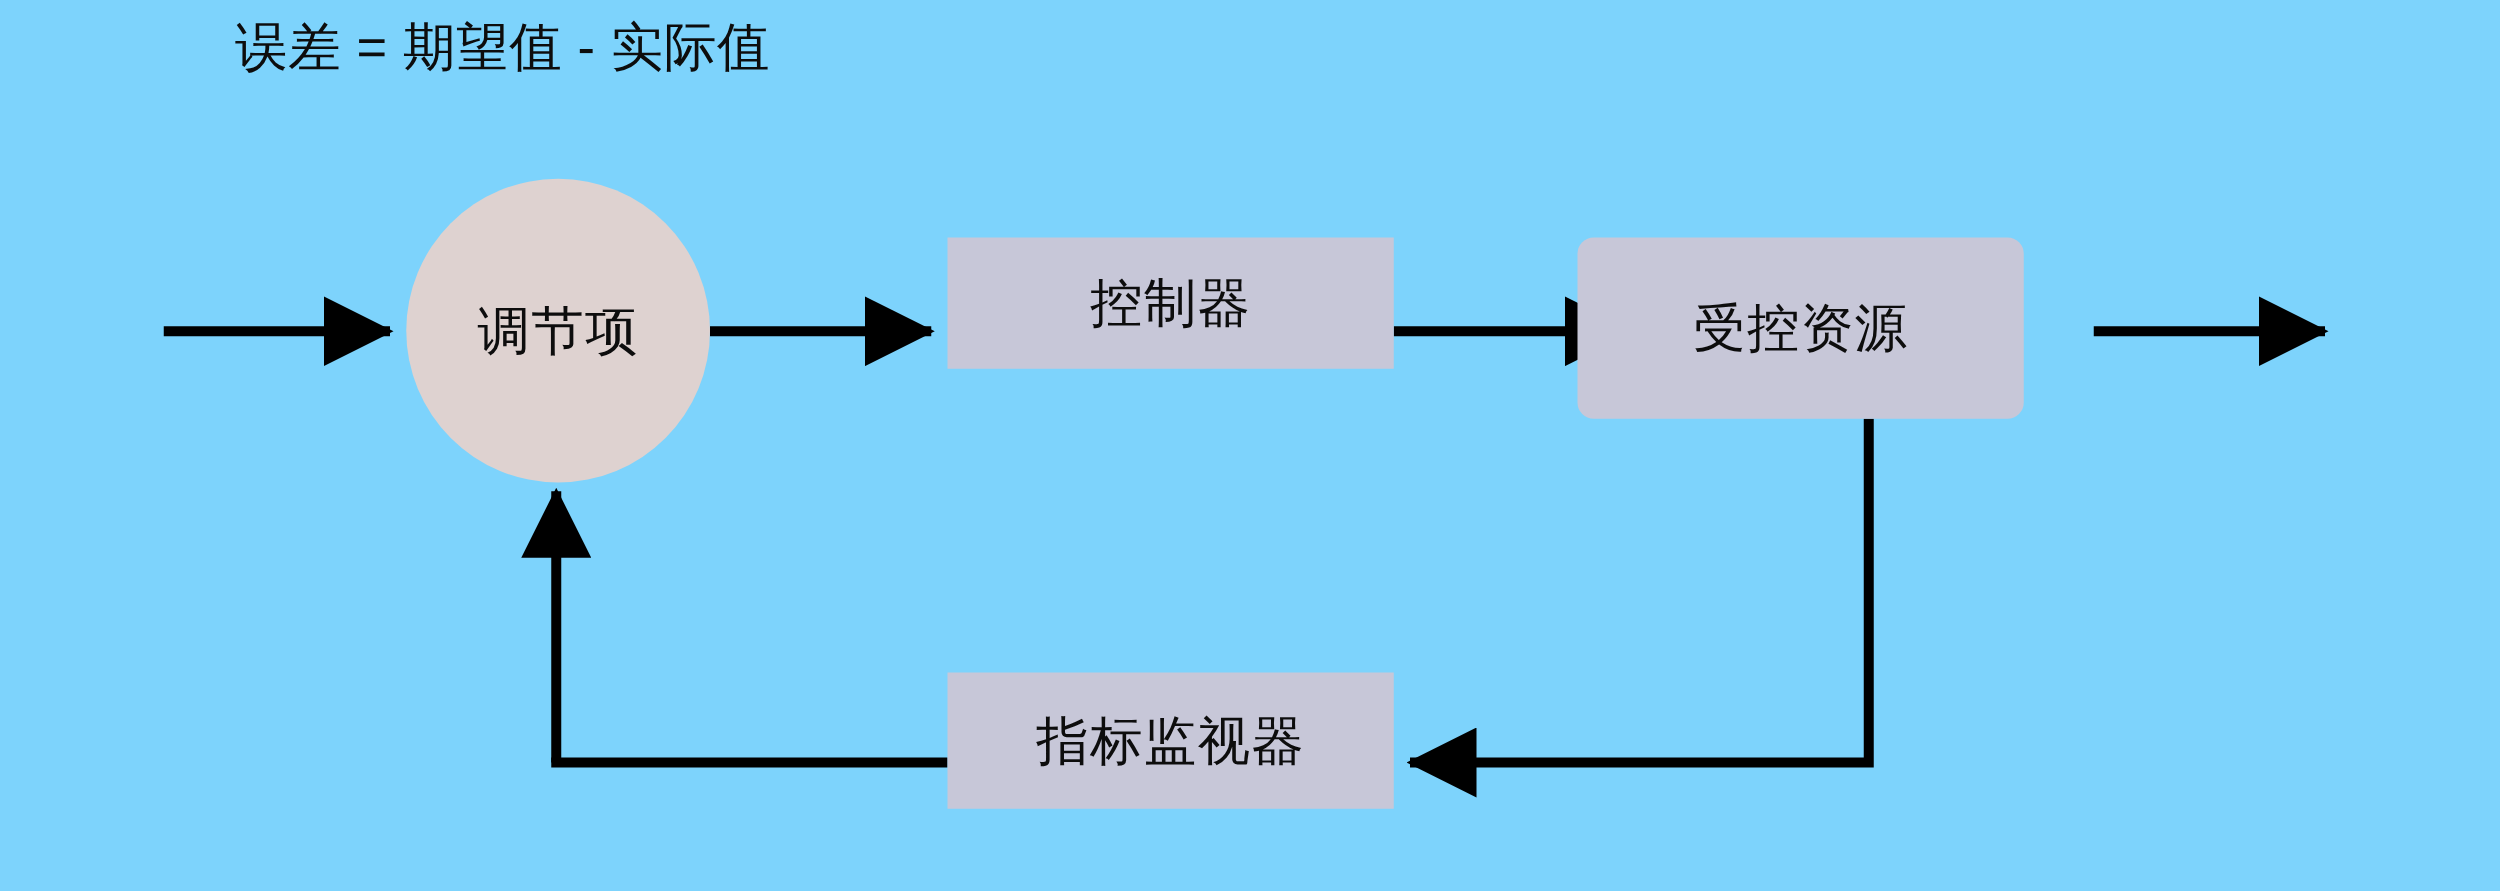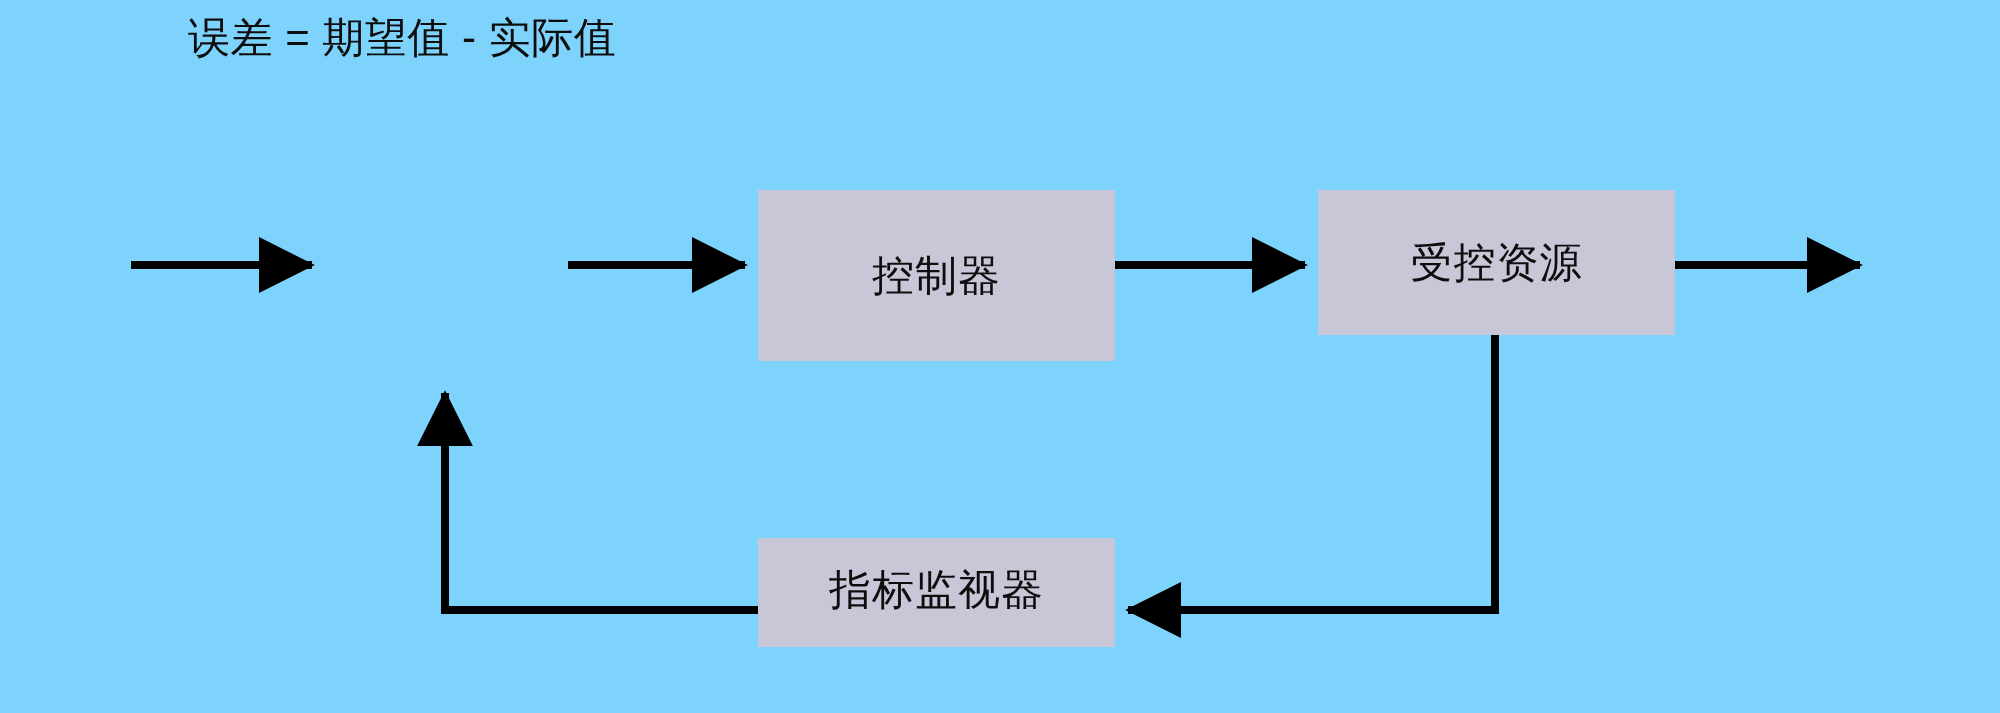--- a/index.html
+++ b/index.html
@@ -57,34 +57,34 @@
   #node-summing {
     left: 325px;
     top: 143px;
     width: 243px;
     height: 243px;
   }
   #node-controller {
     left: 758px;
     top: 190px;
     width: 357px;
-    height: 171px;
+    height: 105px;
   }
   #node-resource {
-    left: 1318px;
+    left: 1262px;
     top: 190px;
     width: 357px;
     height: 145px;
+    border-radius: 13px;
   }
   #node-monitor {
     left: 758px;
     top: 538px;
     width: 357px;
     height: 109px;
-    font-family: Liberation Mono, monospace;
   }
 </style>
 </head>
 <body>
 
 <div id="canvas">
 
   <div class="title-text">误差 = 期望值 - 实际值</div>
 
   <svg id="edges" viewBox="0 0 2000 713">
@@ -104,20 +104,23 @@
       <line x1="1675" y1="265" x2="1860" y2="265" marker-end="url(#arrow-right)"></line>
 
       <path d="M 1495 335 L 1495 610 L 1128 610" marker-end="url(#arrow-right)"></path>
 
       <path d="M 445 610 L 445 393" marker-end="url(#arrow-right)"></path>
 
       <line x1="441" y1="610" x2="758" y2="610"></line>
     </g>
   </svg>
 
+  <div class="node node-circle" id="node-summing">
+    <span>调节项</span>
+  </div>
 
   <div class="node node-box" id="node-controller">
     <span>控制器</span>
   </div>
 
   <div class="node node-box" id="node-resource">
     <span>受控资源</span>
   </div>
 
   <div class="node node-box" id="node-monitor">

